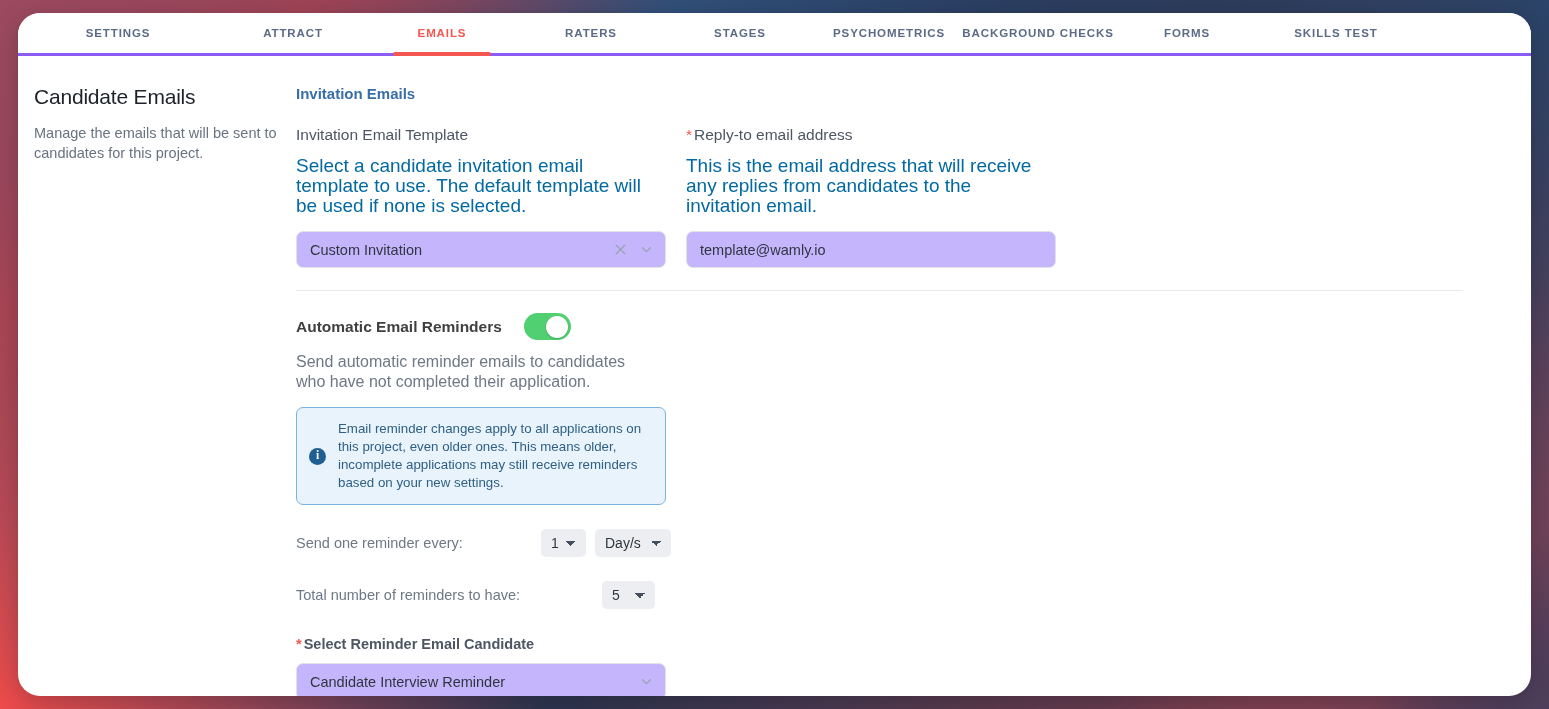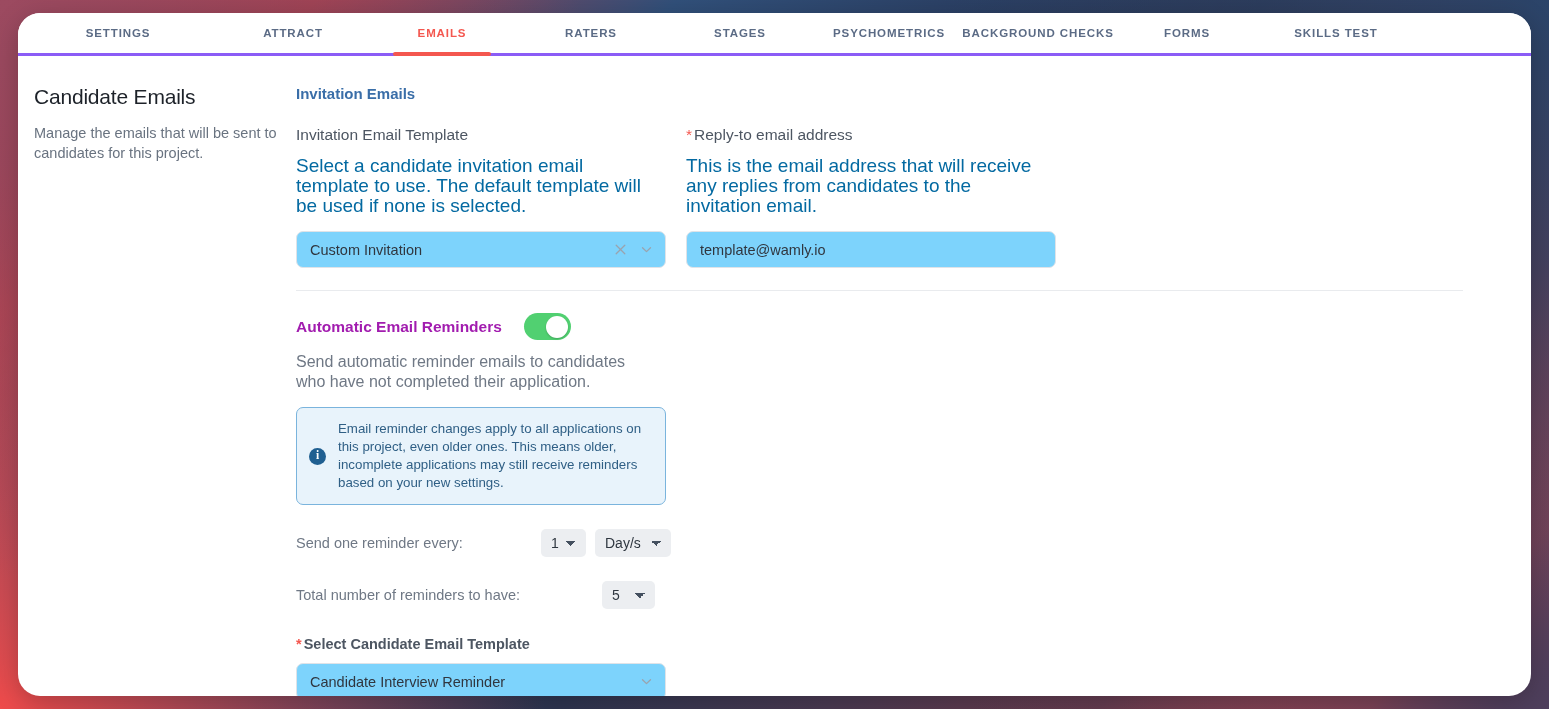--- a/index.html
+++ b/index.html
@@ -155,21 +155,21 @@
     margin-bottom: 15px;
     max-width: 348px;
   }
 
   
   .control {
     position: relative;
     height: 37px;
     border: 1px solid #dfe3e8;
     border-radius: 7px;
-    background: #7dd3fc;
+    background: #c4b5fd;
     display: flex;
     align-items: center;
     padding: 0 10px 0 13px;
     font-size: 14.5px;
     color: #30363f;
     cursor: pointer;
   }
   .control .val { flex: 1; overflow: hidden; white-space: nowrap; text-overflow: ellipsis; }
   .control.text-input { cursor: text; }
   .icon-x, .icon-chev {
@@ -192,21 +192,21 @@
   
   .rem-head {
     display: flex;
     align-items: center;
     gap: 22px;
     margin-top: 22px;
   }
   .rem-title {
     font-size: 15.5px;
     font-weight: 600;
-    color: #a21caf;
+    color: #404040;
   }
   .toggle {
     width: 47px;
     height: 27px;
     border-radius: 14px;
     background: #51d071;
     position: relative;
     cursor: pointer;
     flex: none;
   }
@@ -415,21 +415,21 @@
       </div>
 
       <div class="row-setting r2">
         <div class="lbl">Total number of reminders to have:</div>
         <select class="mini w-total">
           <option>5</option>
         </select>
       </div>
 
       <div class="tmpl-label">
-        <span class="req">*</span><span>Select Candidate Email Template</span>
+        <span class="req">*</span><span>Select Reminder Email Candidate</span>
       </div>
 
       <div class="control tmpl-control">
         <span class="val">Candidate Interview Reminder</span>
         <span class="icon-chev">
           <svg width="13" height="13" viewBox="0 0 13 13" fill="none" stroke="currentColor" stroke-width="1.3" stroke-linecap="round" stroke-linejoin="round">
             <polyline points="2.5,4.8 6.5,8.6 10.5,4.8"></polyline>
           </svg>
         </span>
       </div>

